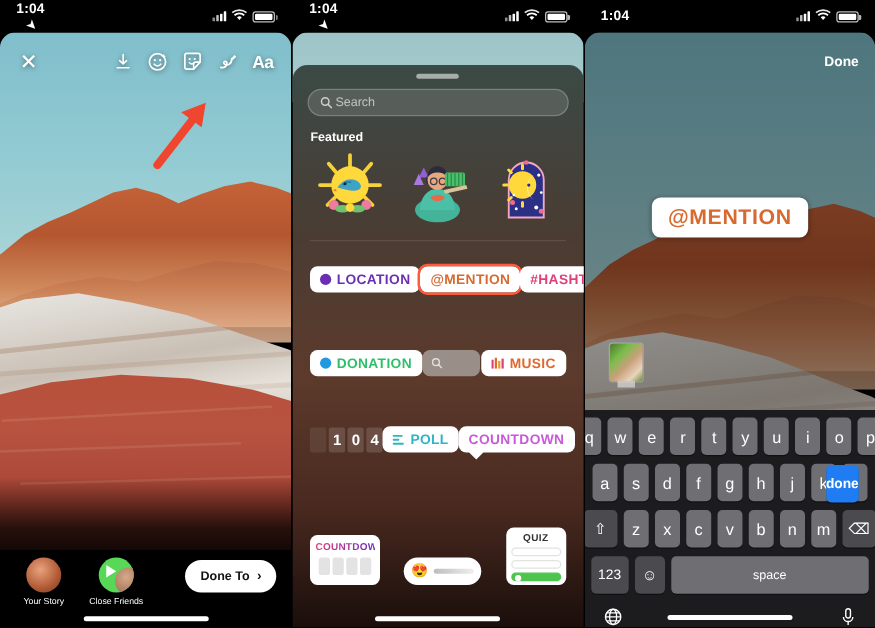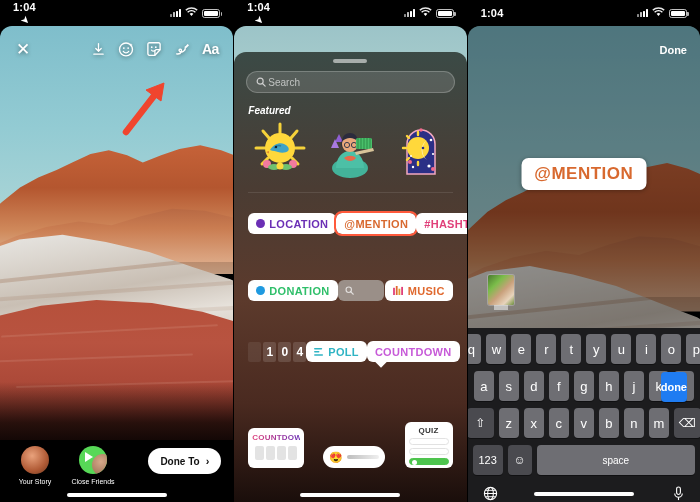--- a/index.html
+++ b/index.html
@@ -106,21 +106,21 @@
     position:absolute; left:0; right:0; top:52px; bottom:0; z-index:10;
     background: linear-gradient(180deg, #3b4a46 0%, #4a3c33 30%, #5c3a2c 55%, #4a2a20 78%, #1a0e0b 100%);
     border-radius: 12px 12px 0 0; padding: 0 12px;
   }
   .grabber { width:34px; height:4px; border-radius:3px; background:rgba(255,255,255,.55); margin:7px auto 8px; }
   .searchbar {
     height:22px; border-radius:11px; background:rgba(255,255,255,.13);
     border:1px solid rgba(255,255,255,.22);
     display:flex; align-items:center; gap:2px; padding:0 9px; color:rgba(255,255,255,.62); font-size:10px;
   }
-  .featured { color:#fff; font-size:10px; font-weight:bold; margin:12px 0 6px 2px;font-style:italic; }
+  .featured { color:#fff; font-size:10px; font-weight:bold; margin:12px 0 6px 2px; }
   .feat-row { display:flex; justify-content:space-between; padding:0 6px; }
   .feat { width:56px; height:56px; position:relative; }
 
   .divider { height:1px; background:rgba(255,255,255,.10); margin:14px 2px 0; }
 
   .srow { display:flex; justify-content:space-between; align-items:center; padding:0 2px; }
   .srow.r1 { margin-top:20px; }
   .srow.r2 { margin-top:46px; }
   .srow.r3 { margin-top:40px; }
   .srow.r4 { margin-top:32px; align-items:flex-end; }

